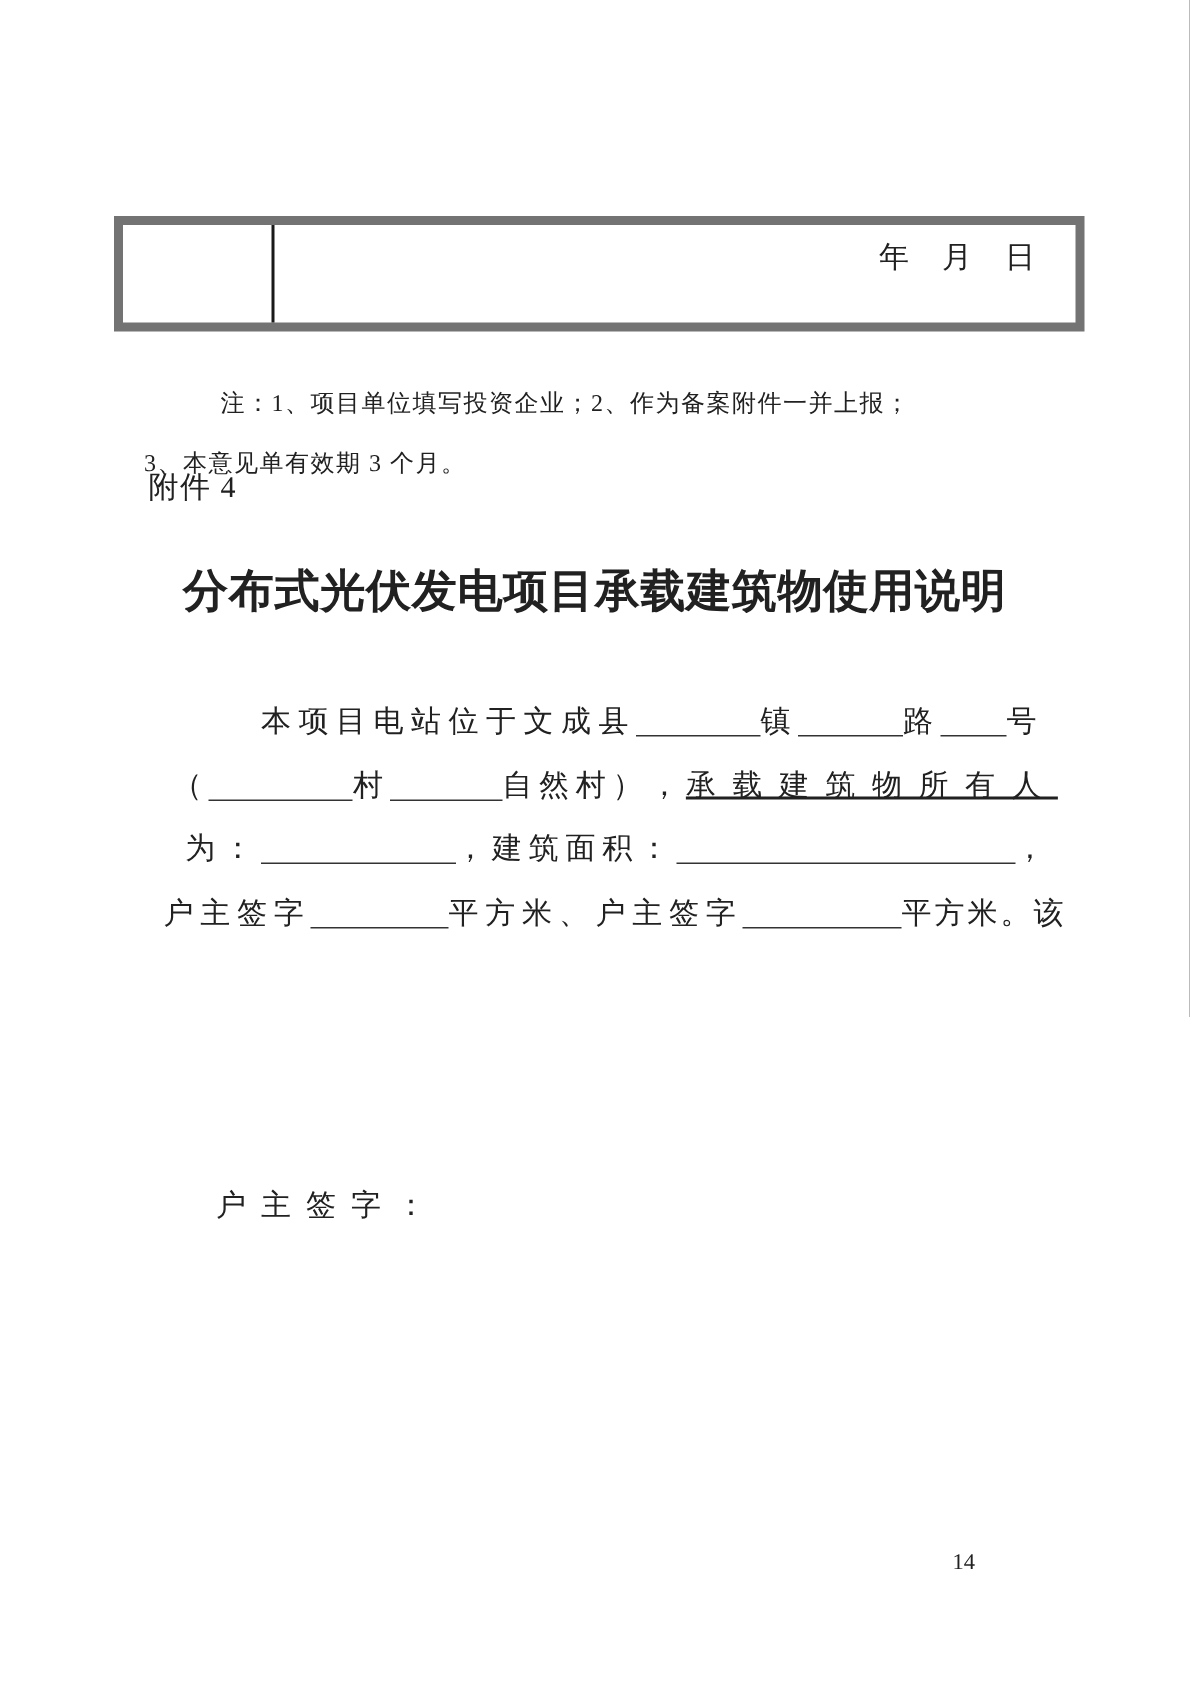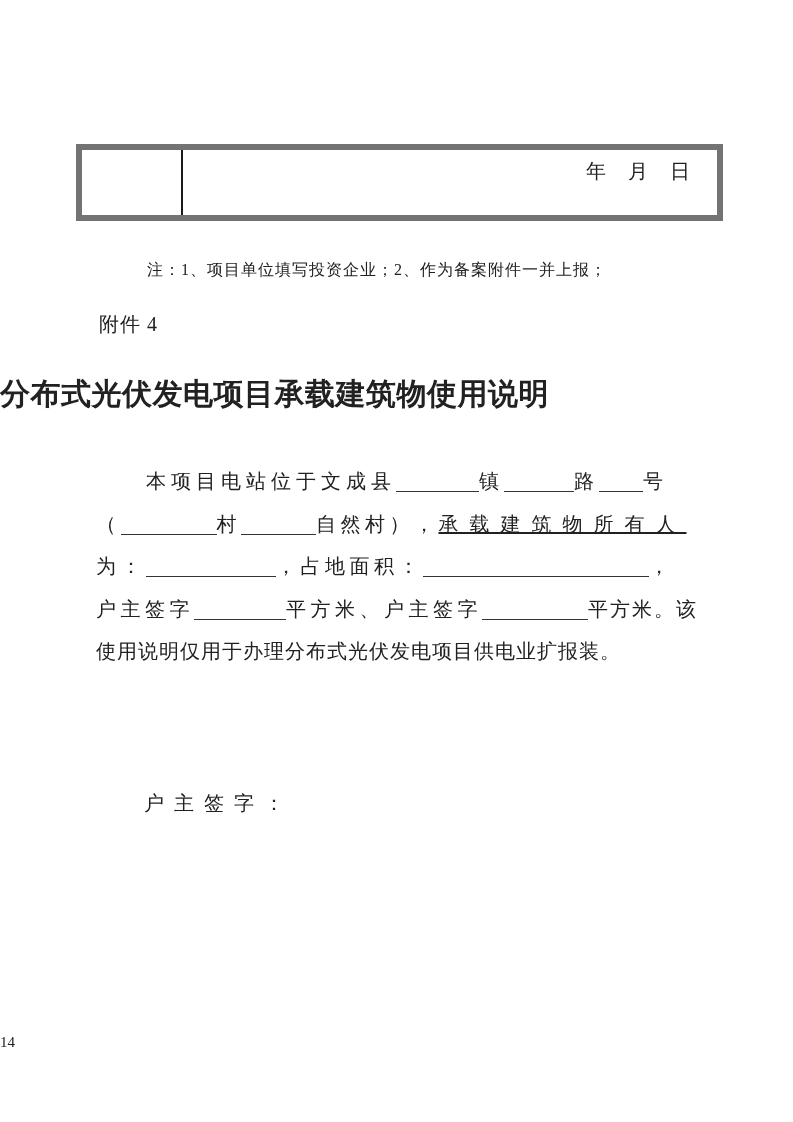--- a/index.html
+++ b/index.html
@@ -59,35 +59,36 @@
     letter-spacing: 1px;
     text-align: right;
   }
 
   
   .doc-title {
     position: absolute;
     left: 0;
     top: 374px;
     width: 793px;
-    text-align: left;
+    text-align: center;
     font-size: 30px;
     font-weight: bold;
     letter-spacing: 0.5px;
   }
 
   
   .body-text {
     position: absolute;
     left: 96px;
     top: 460px;
     width: 628px;
     font-size: 20px;
     line-height: 42.5px;
     white-space: nowrap;
+    text-align: center;
   }
   .body-text .bline { height: 42.5px; }
   .indent { padding-left: 50px; }
 
   .ls5  { letter-spacing: 5px; }
   .ls4  { letter-spacing: 4.5px; }
   .ls2  { letter-spacing: 2px; }
   .ls1  { letter-spacing: 1px; }
   .ls11 { letter-spacing: 11px; text-decoration: underline; }
 
@@ -115,57 +116,57 @@
     font-size: 20px;
     letter-spacing: 10px;
   }
 
   
   .page-number {
     position: absolute;
     left: 0;
     top: 1034px;
     width: 650px;
-    text-align: left;
+    text-align: right;
     font-size: 15px;
   }
 </style>
 </head>
 <body>
 
 <div class="page">
 
   <div class="date-table">
     <div class="cell-left"></div>
     <div class="cell-right">
       <span>年　月　日</span>
     </div>
   </div>
 
   <div class="note">
     <div class="line1">注：1、项目单位填写投资企业；2、作为备案附件一并上报；</div>
+    <div class="line2">3、本意见单有效期 3 个月。</div>
   </div>
 
   <div class="attach">附件 4</div>
 
   <div class="doc-title">分布式光伏发电项目承载建筑物使用说明</div>
 
   <div class="body-text">
     <div class="bline indent ls5">
       <span>本项目电站位于文成县</span><span class="blank w83"></span><span>镇</span><span class="blank w70"></span><span>路</span><span class="blank w44"></span><span>号</span>
     </div>
     <div class="bline">
       <span class="ls4">（</span><span class="blank w96"></span><span class="ls4">村</span><span class="blank w75"></span><span class="ls4">自然村），</span><span class="ls11">承载建筑物所有人</span>
     </div>
     <div class="bline">
-      <span class="ls5">为：</span><span class="blank w130"></span><span class="ls4">，占地面积：</span><span class="blank w226"></span><span>，</span>
+      <span class="ls5">为：</span><span class="blank w130"></span><span class="ls4">，建筑面积：</span><span class="blank w226"></span><span>，</span>
     </div>
     <div class="bline">
       <span class="ls4">户主签字</span><span class="blank w92"></span><span class="ls4">平方米、户主签字</span><span class="blank w106"></span><span class="ls2">平方米。该</span>
     </div>
-    <div class="bline ls1">使用说明仅用于办理分布式光伏发电项目供电业扩报装。</div>
   </div>
 
   <div class="owner-sign">户主签字：</div>
 
   <div class="page-number">14</div>
 
 </div>
 
 </body></html>

